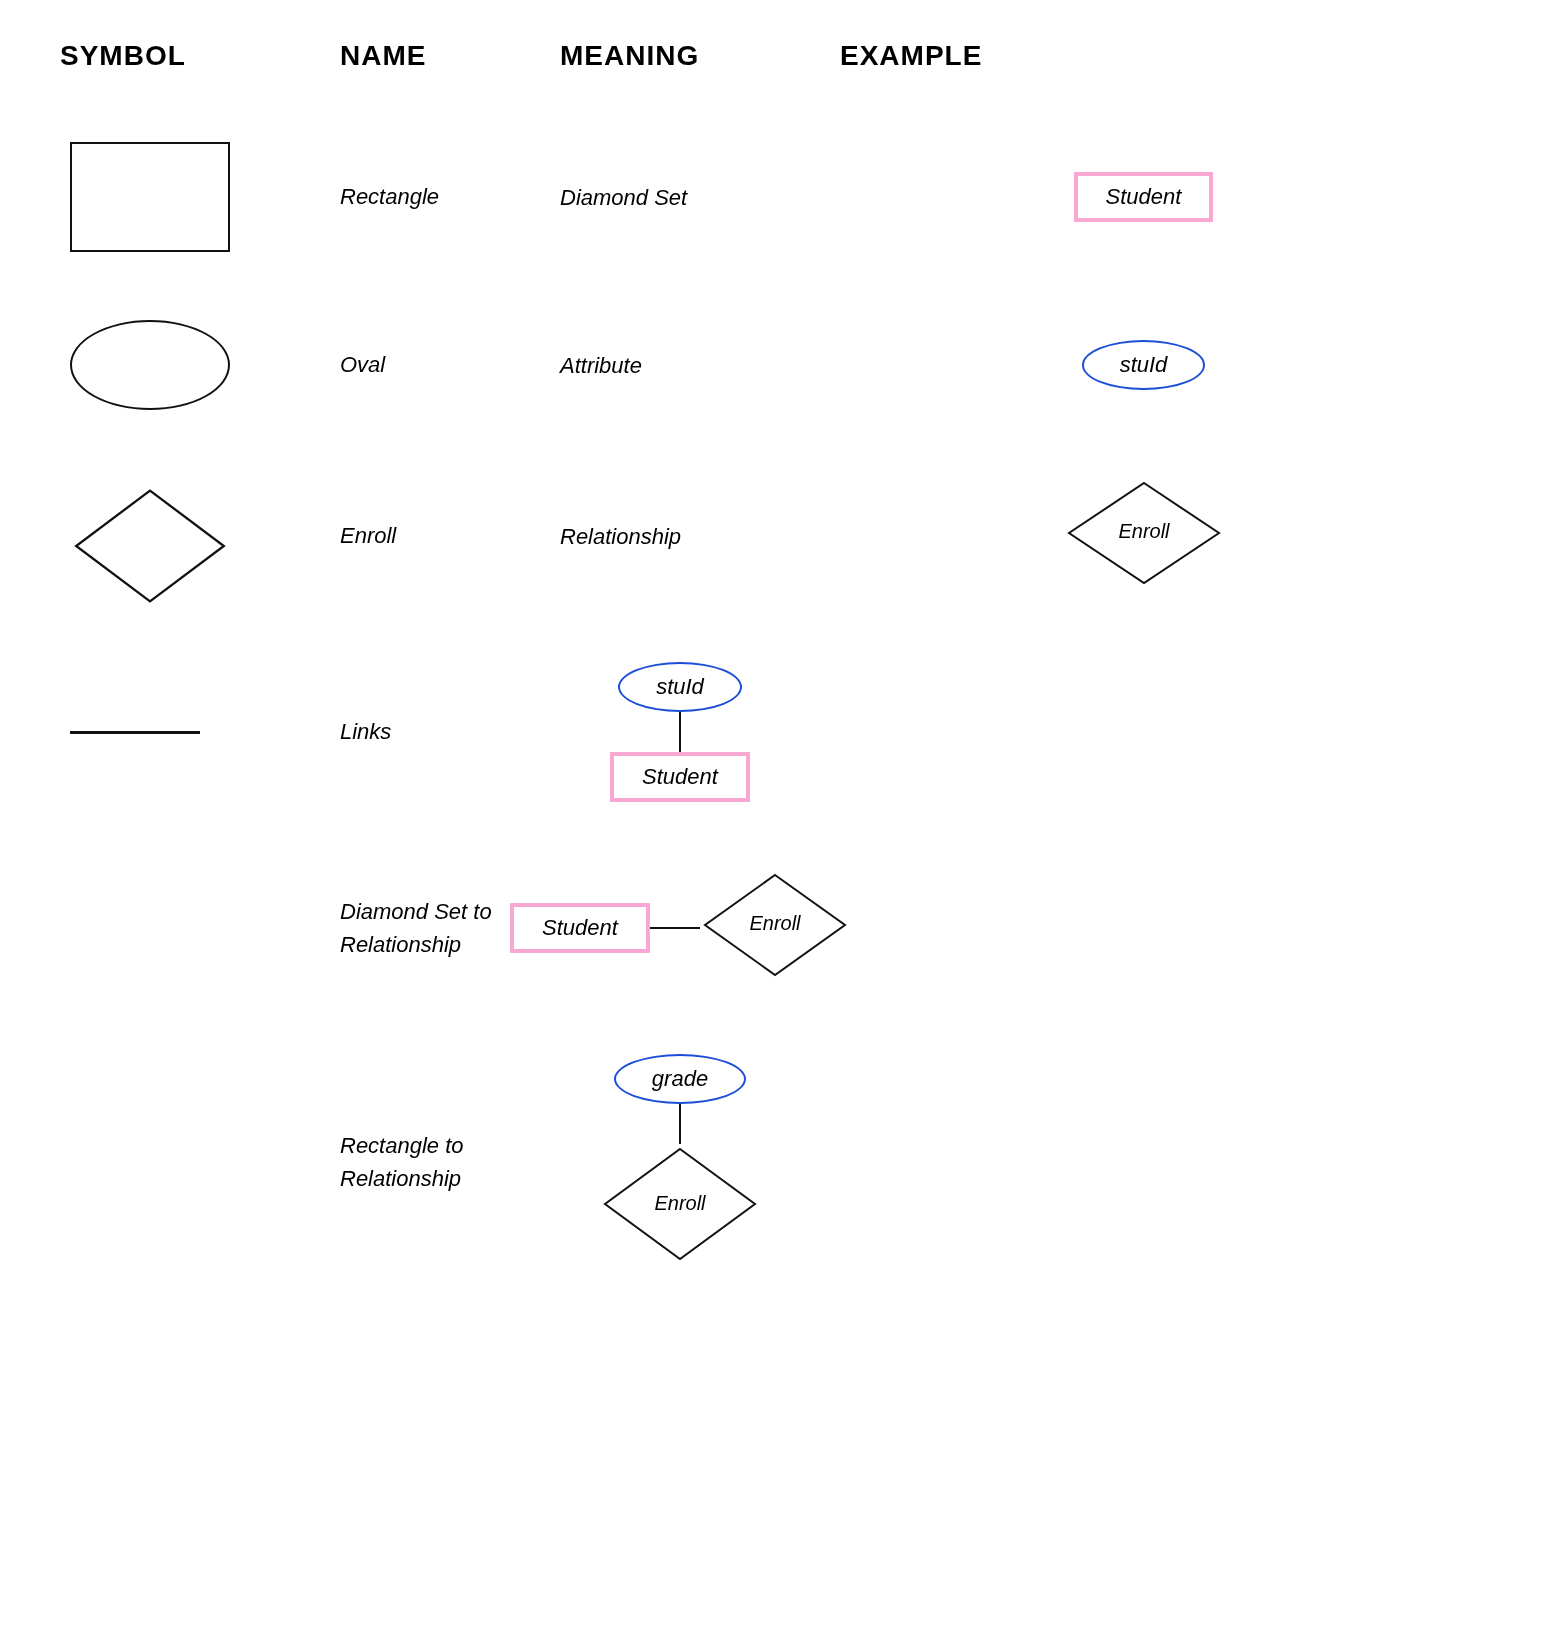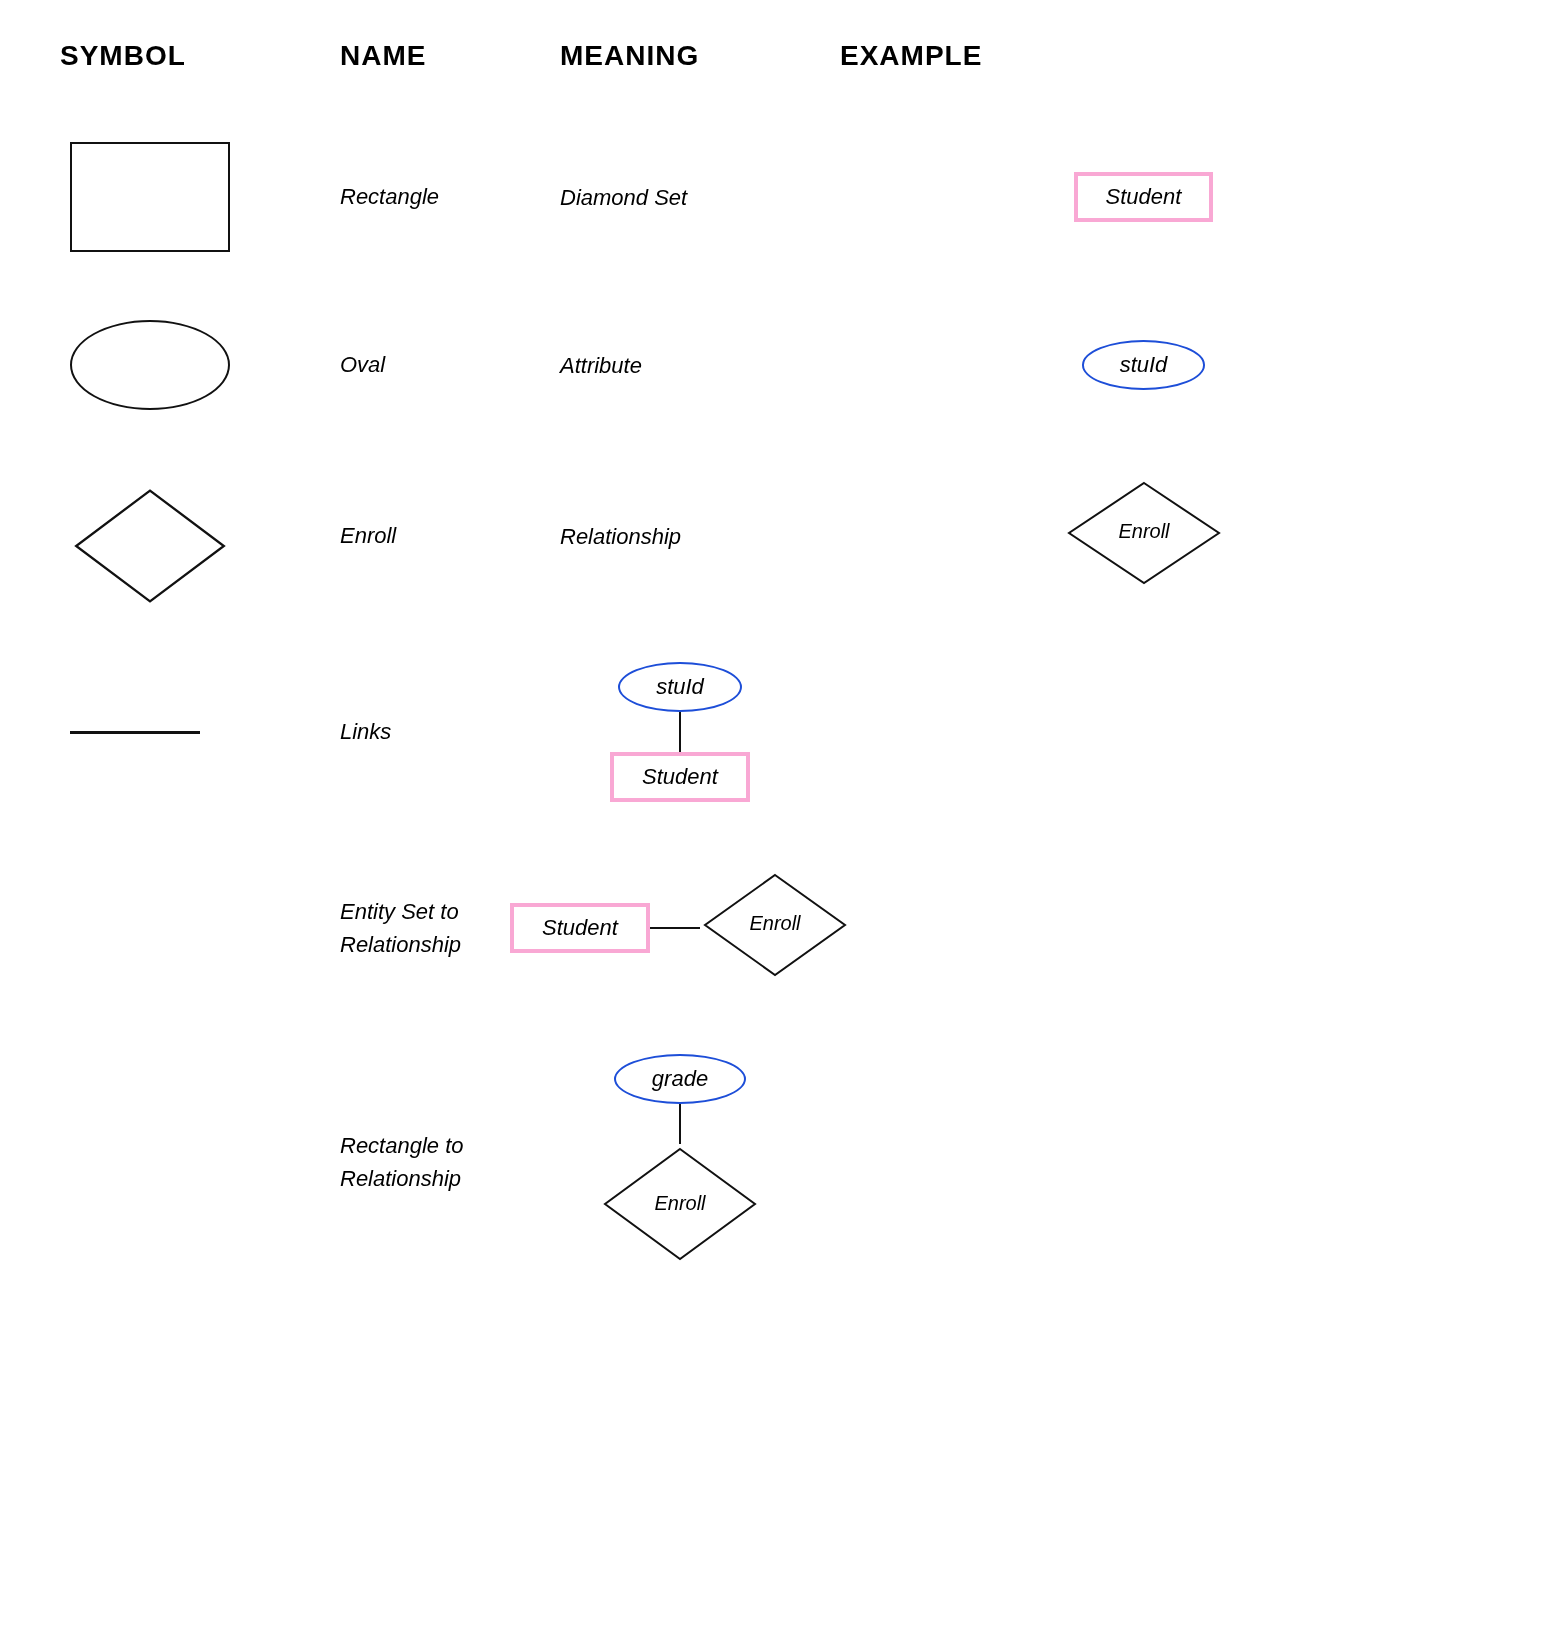--- a/index.html
+++ b/index.html
@@ -206,21 +206,21 @@
         <div class="ex-oval">stuId</div>
         <div class="connector-v"></div>
         <div class="ex-rect">Student</div>
       </div>
     </div>
 
     <div class="cell symbol row-5"></div>
     <div class="cell row-5"></div>
     <div class="cell row-5">
       <div class="meaning-text">
-        <span>Entity Set to</span><br>
+        <span>Diamond Set to</span><br>
         <span>Relationship</span>
       </div>
     </div>
     <div class="cell example row-5">
       <div class="entity-rel-example">
         <div class="ex-rect">Student</div>
         <div class="connector-h" style="width:50px;"></div>
         <div>
           <svg width="150" height="110" viewBox="0 0 150 110">
             <polygon points="75,5 145,55 75,105 5,55" fill="white" stroke="#111" stroke-width="2"></polygon>

